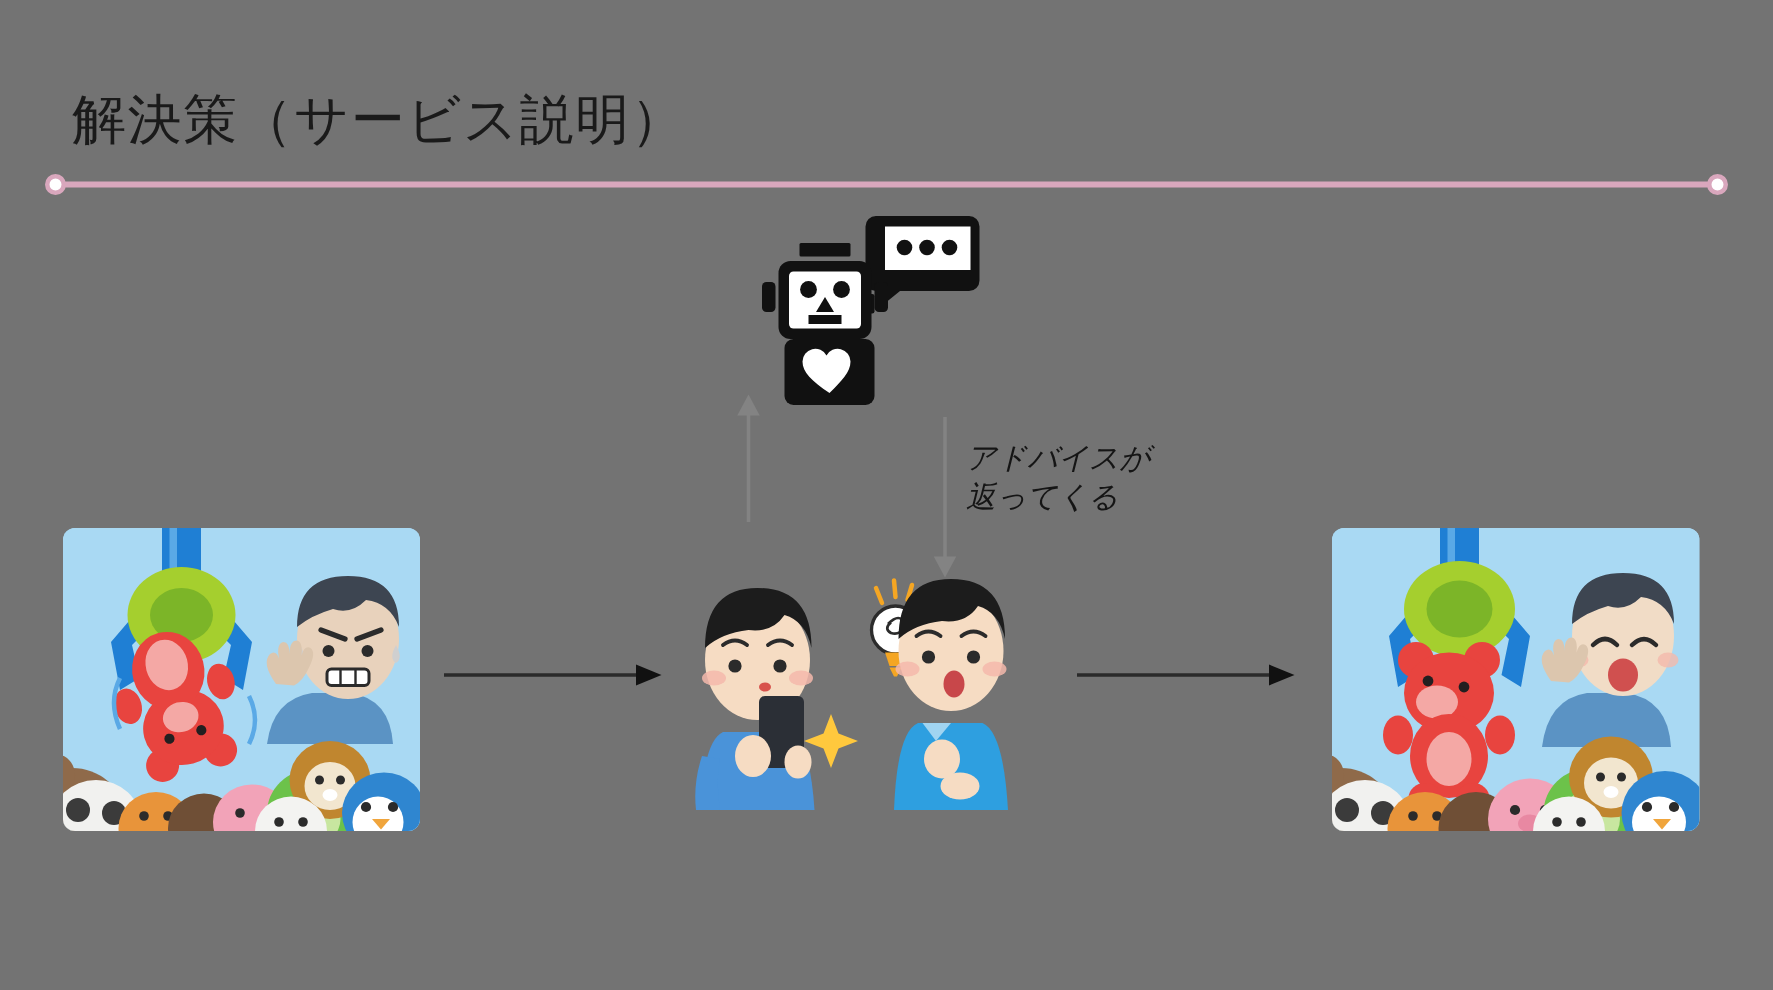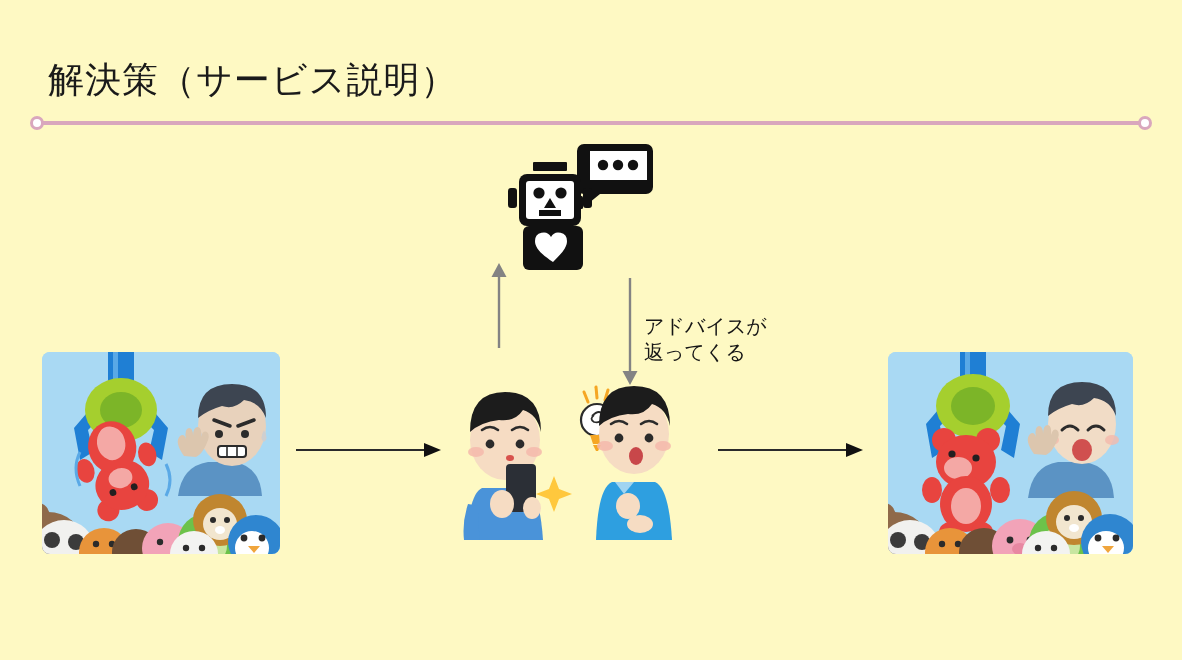--- a/index.html
+++ b/index.html
@@ -5,21 +5,21 @@
   * { box-sizing: border-box; margin: 0; padding: 0; }
   html, body {
     width: 1182px; height: 660px;
     background: #ffffff;
     font-family: "Liberation Sans", "DejaVu Sans", sans-serif;
     overflow: hidden;
   }
   #slide {
     position: relative;
     width: 1182px; height: 660px;
-    background: #fef9c3;
+    background: #737373;
   }
 
   
   #slide-title {
     position: absolute;
     left: 48px; top: 56px;
     font-size: 36px;
     font-weight: 400;
     color: #1a1a1a;
     letter-spacing: 1px;
@@ -56,21 +56,21 @@
 
   
   .flow-label {
     position: absolute;
     font-size: 20px;
     color: #151515;
     line-height: 1.32;
     white-space: pre-line;
   }
   #label-send  { left: 333px; top: 309px; }
-  #label-reply { left: 644px; top: 313px; }
+  #label-reply { left: 644px; top: 293px; font-style: italic; }
 
   
   .h-arrow { position: absolute; }
   #arrow-left-to-mid  { left: 296px; top: 440px; }
   #arrow-mid-to-right { left: 718px; top: 440px; }
 
   
   .illus {
     position: absolute;
     border-radius: 8px;

